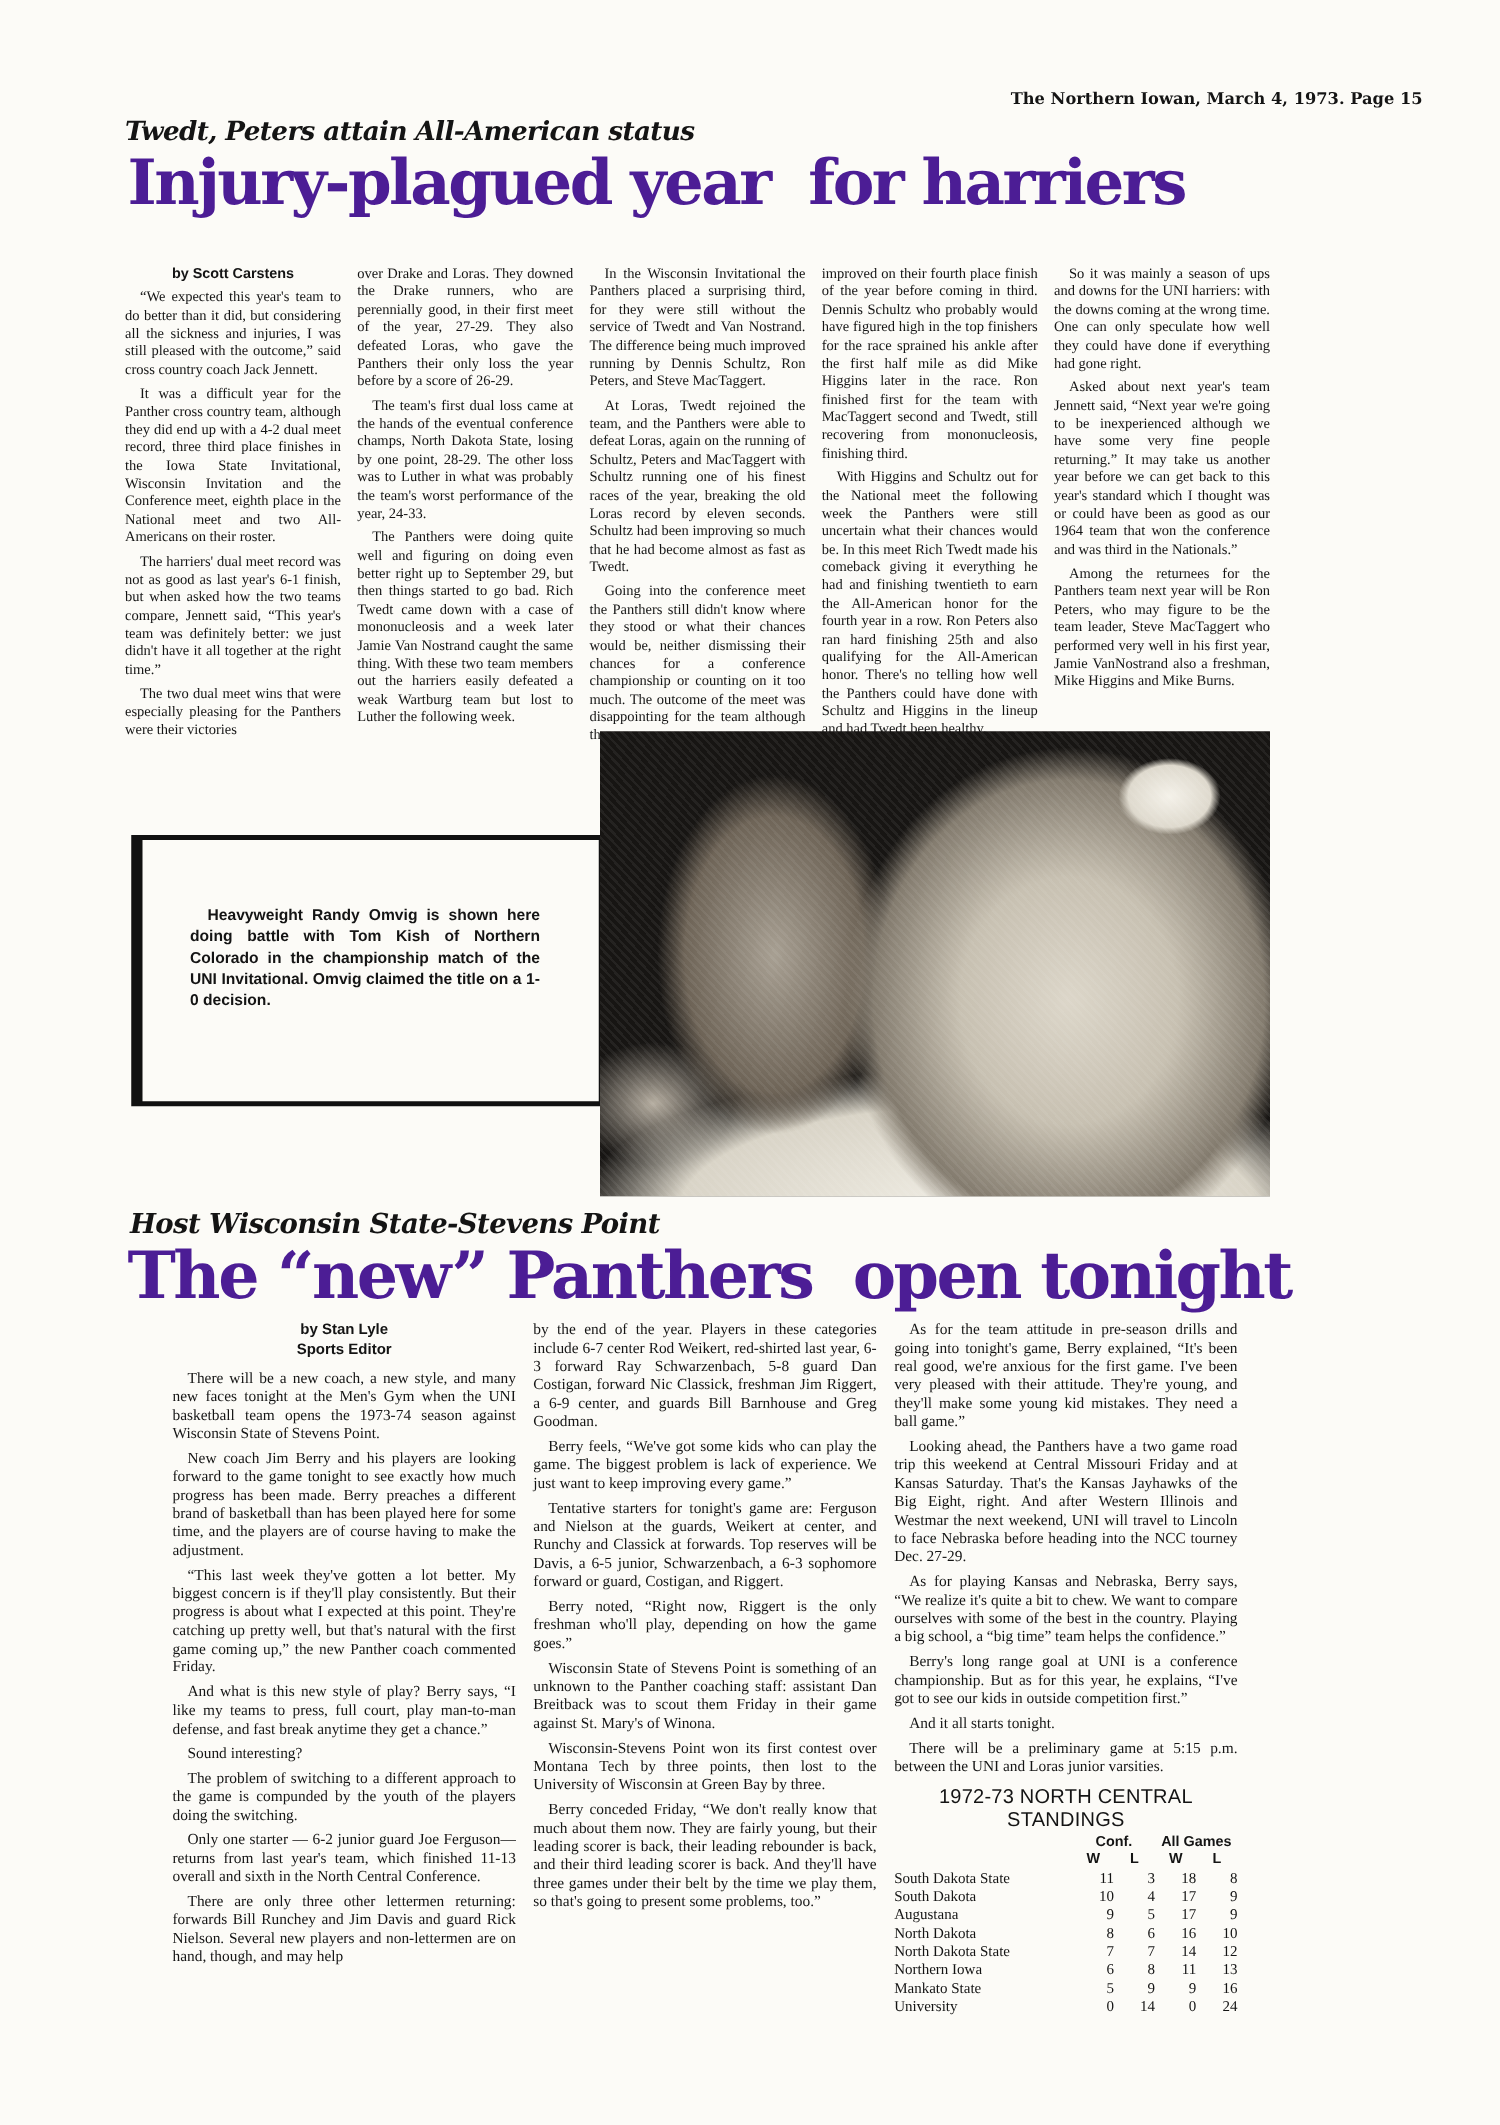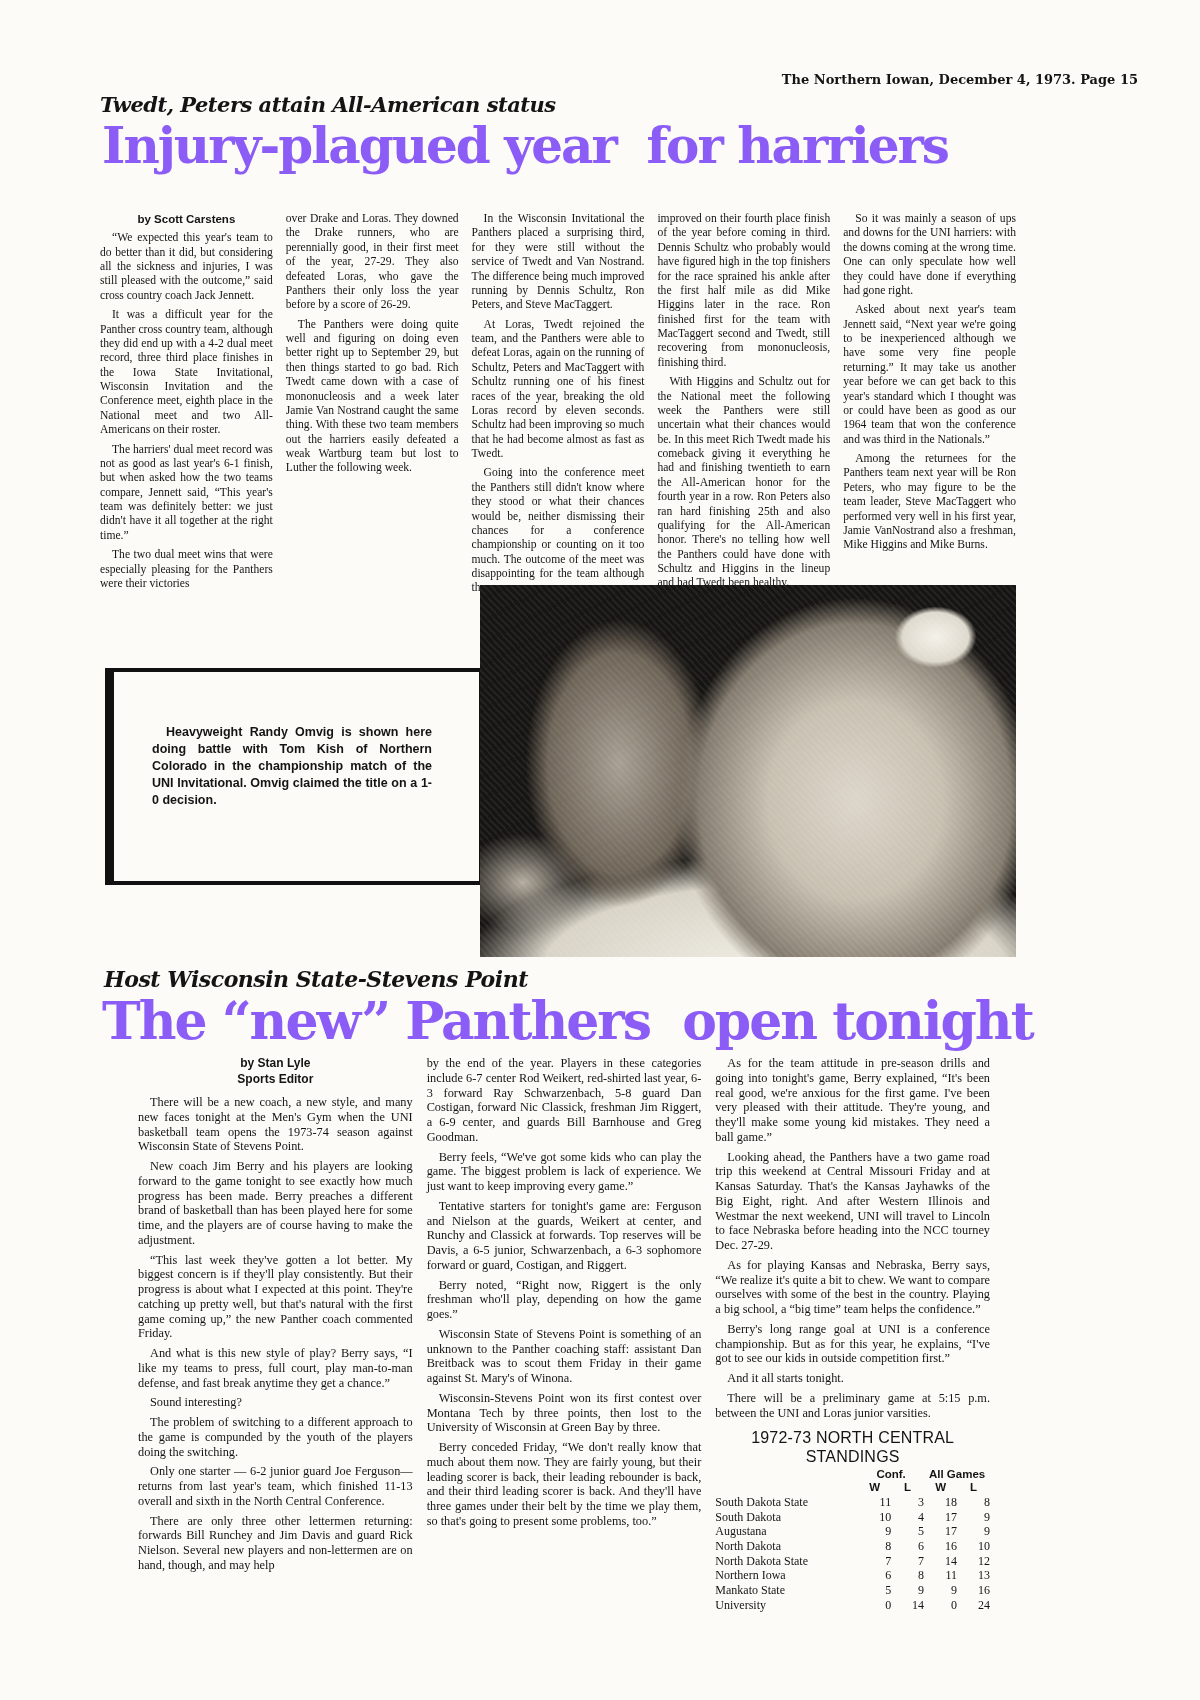--- a/index.html
+++ b/index.html
@@ -13,21 +13,21 @@
     position: absolute; top: 72px; right: 62px;
     font-family: "DejaVu Serif", serif; font-weight: bold; font-size: 13px;
   }
   .kicker {
     font-family: "DejaVu Serif", serif; font-weight: bold; font-style: italic;
     font-size: 21px; letter-spacing: -0.5px;
   }
   #kicker1 { position: absolute; left: 100px; top: 92px; }
   .headline {
     font-family: "DejaVu Serif", serif; font-weight: bold;
-    letter-spacing: -2px; white-space: pre; color: #8b5cf6;
+    letter-spacing: -2px; white-space: pre; color: #4c1d95;
   }
   #headline1 { position: absolute; left: 102px; top: 116px; font-size: 50px; }
   
   #story1-cols {
     position: absolute; left: 100px; top: 212px; width: 916px;
     display: flex; gap: 13px;
   }
   #story1-cols .col { width: 173px; font-size: 11.6px; line-height: 1.24; text-align: justify; }
   .col p { text-indent: 12px; margin-bottom: 5px; }
   .col.cont p:first-child { text-indent: 0; }
@@ -83,38 +83,39 @@
   }
   #standings-table td:first-child { text-align: left; margin-left: 44px; }
   #standings-table col.c-team { width: 52%; }
   #standings-table col.c-num { width: 12%; }
 </style>
 </head>
 <body>
 
 <div class="page">
 
-  <div class="masthead">The Northern Iowan, December 4, 1973. Page 15</div>
+  <div class="masthead">The Northern Iowan, March 4, 1973. Page 15</div>
 
   <div class="kicker" id="kicker1">Twedt, Peters attain All-American status</div>
   <h1 class="headline" id="headline1">Injury-plagued year  for harriers</h1>
 
   <div id="story1-cols">
     <div class="col">
       <p class="byline">by Scott Carstens</p>
       <div>
           <p>“We expected this year's team to do better than it did, but considering all the sickness and injuries, I was still pleased with the outcome,” said cross country coach Jack Jennett.</p>
           <p>It was a difficult year for the Panther cross country team, although they did end up with a 4-2 dual meet record, three third place finishes in the Iowa State Invitational, Wisconsin Invitation and the Conference meet, eighth place in the National meet and two All-Americans on their roster.</p>
           <p>The harriers' dual meet record was not as good as last year's 6-1 finish, but when asked how the two teams compare, Jennett said, “This year's team was definitely better: we just didn't have it all together at the right time.”</p>
           <p>The two dual meet wins that were especially pleasing for the Panthers were their victories</p>
         </div>
     </div>
     <div class="col cont">
       <div>
           <p>over Drake and Loras. They downed the Drake runners, who are perennially good, in their first meet of the year, 27-29. They also defeated Loras, who gave the Panthers their only loss the year before by a score of 26-29.</p>
+          <p>The team's first dual loss came at the hands of the eventual conference champs, North Dakota State, losing by one point, 28-29. The other loss was to Luther in what was probably the team's worst performance of the year, 24-33.</p>
           <p>The Panthers were doing quite well and figuring on doing even better right up to September 29, but then things started to go bad. Rich Twedt came down with a case of mononucleosis and a week later Jamie Van Nostrand caught the same thing. With these two team members out the harriers easily defeated a weak Wartburg team but lost to Luther the following week.</p>
         </div>
     </div>
     <div class="col">
       <div>
           <p>In the Wisconsin Invitational the Panthers placed a surprising third, for they were still without the service of Twedt and Van Nostrand. The difference being much improved running by Dennis Schultz, Ron Peters, and Steve MacTaggert.</p>
           <p>At Loras, Twedt rejoined the team, and the Panthers were able to defeat Loras, again on the running of Schultz, Peters and MacTaggert with Schultz running one of his finest races of the year, breaking the old Loras record by eleven seconds. Schultz had been improving so much that he had become almost as fast as Twedt.</p>
           <p>Going into the conference meet the Panthers still didn't know where they stood or what their chances would be, neither dismissing their chances for a conference championship or counting on it too much. The outcome of the meet was disappointing for the team although they</p>
         </div>
     </div>

